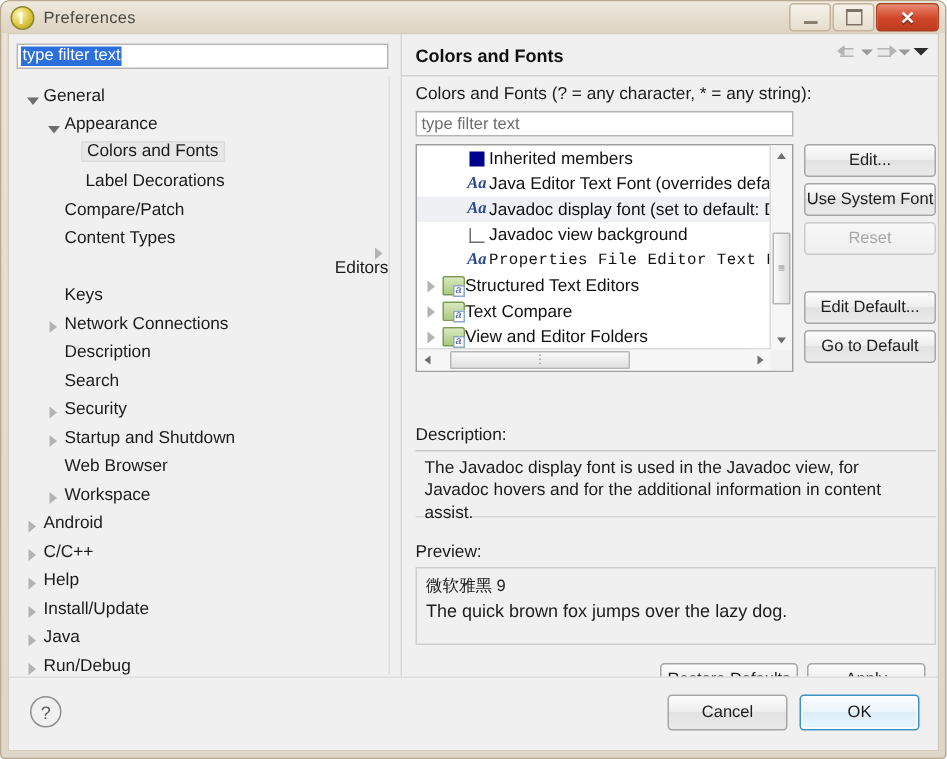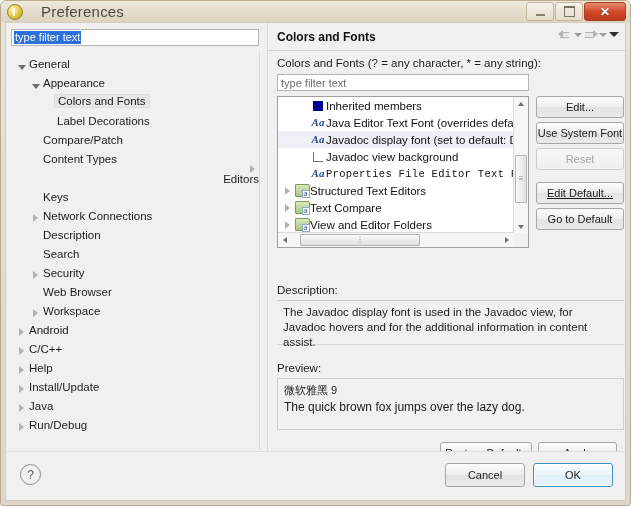--- a/index.html
+++ b/index.html
@@ -37,22 +37,22 @@
     width: 14px; height: 14px; border-radius: 50%;
     background: radial-gradient(circle at 35% 32%, #fdf7b8 0%, #ddc33b 58%, #9aa02a 100%);
     border: 1px solid #8d8a26;
     position: relative; flex: none;
   }
   .app-icon::after {
     content: ""; position: absolute; left: 5px; top: 3px;
     width: 2px; height: 8px; background: #fff; opacity: .85;
   }
   .title-text {
-    margin-left: 18px;
-    font-size: 15px; color: #4a4a44;
+    margin-left: 6px;
+    font-size: 11px; color: #4a4a44;
     letter-spacing: .2px;
     white-space: nowrap;
   }
   .wincontrols {
     position: absolute; right: 4px; top: 1px;
     display: flex; gap: 1px;
   }
   .wbtn {
     width: 26px; height: 17px;
     border: 1px solid #c3b49b;
@@ -286,21 +286,21 @@
     height: 22px; width: 100%;
     background: linear-gradient(180deg,#fdfdfd 0%, #ededed 48%, #e2e2e2 50%, #eaeaea 100%);
     border: 1px solid #a6a6a6;
     border-radius: 3px;
     font-size: 11px; color: #1b1b1b;
     display: flex; align-items: center; justify-content: center;
     margin-bottom: 4px;
   }
   .btn.disabled { color: #a7a7a7; border-color: #cccccc;
     background: linear-gradient(180deg,#f7f7f7,#efefef); }
-  .btn.gap { margin-top: 12px; text-decoration: underline; }
+  .btn.gap { margin-top: 24px; }
 
   
   .sec-label { position: absolute; font-size: 11.5px; color: #1b1b1b; }
   .box {
     position: absolute;
     box-sizing: border-box;
     background: #f0f0f0;
     border-top: 1px solid #c8c8c8;
     border-bottom: 1px solid #d9d9d9;
   }
@@ -422,20 +422,26 @@
           </div>
           <div class="tnode" style="padding-left: 18px;">
             <span class="tw"></span>
             <span class="tlabel">Search</span>
           </div>
           <div class="tnode" style="padding-left: 18px;">
             <span class="tw">
               <i class="arrow-c"></i>
             </span>
             <span class="tlabel">Security</span>
+          </div>
+          <div class="tnode" style="padding-left: 18px;">
+            <span class="tw">
+              <i class="arrow-c"></i>
+            </span>
+            <span class="tlabel">Startup and Shutdown</span>
           </div>
           <div class="tnode" style="padding-left: 18px;">
             <span class="tw"></span>
             <span class="tlabel">Web Browser</span>
           </div>
           <div class="tnode" style="padding-left: 18px;">
             <span class="tw">
               <i class="arrow-c"></i>
             </span>
             <span class="tlabel">Workspace</span>

